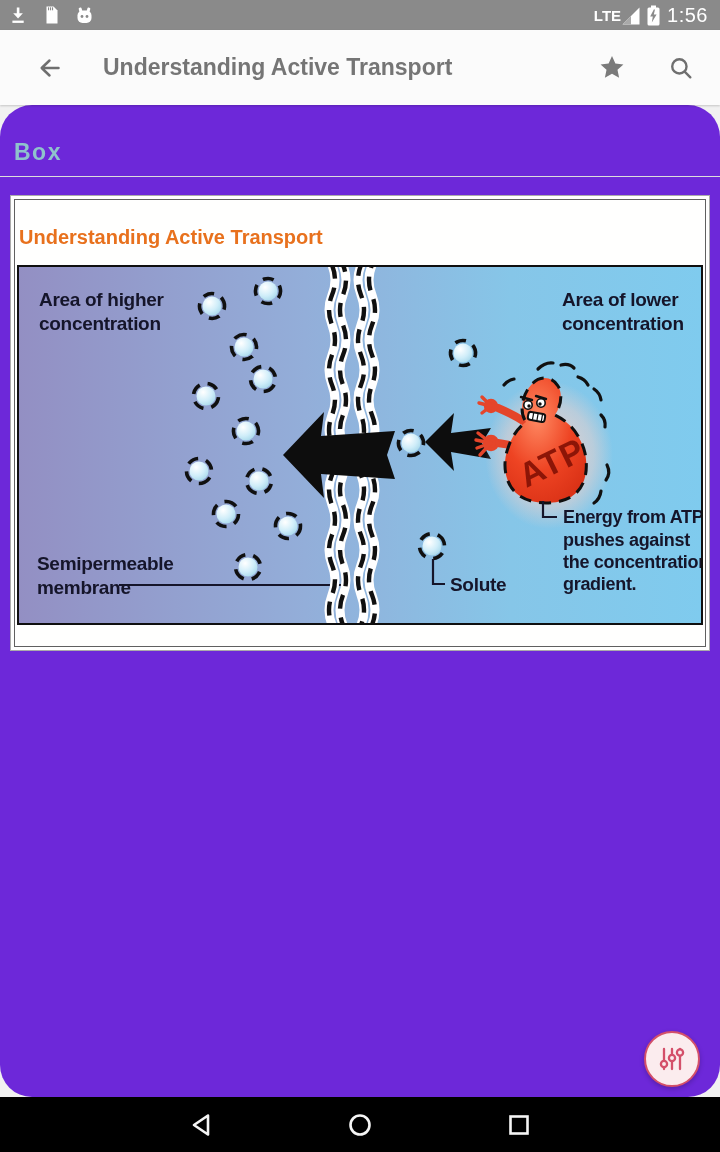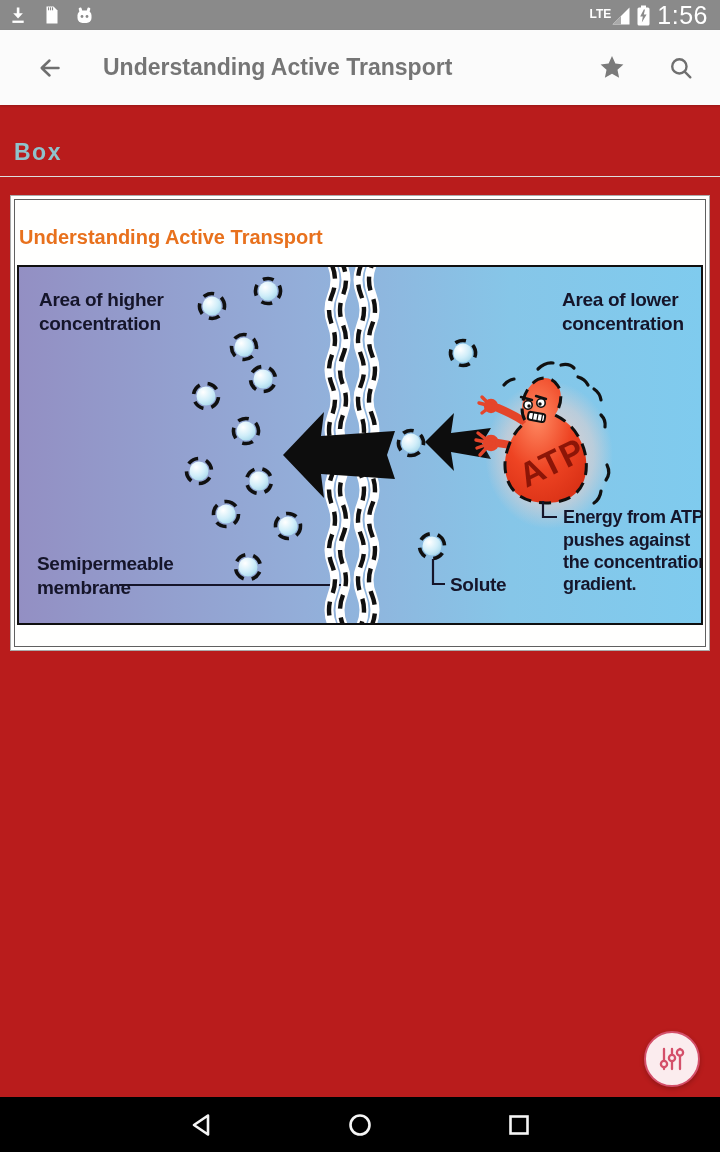--- a/index.html
+++ b/index.html
@@ -9,34 +9,34 @@
     background:#f1f1f1;
     position:relative; overflow:hidden;
   }
   
   .status-bar {
     height:30px; background:#8a8a8a; display:flex; align-items:center;
     padding:0 12px 0 10px; color:#fff;
   }
   .sb-left { display:flex; align-items:center; gap:17px; }
   .sb-right { margin-left:auto; display:flex; align-items:center; gap:7px; }
-  .sb-time { font-size:25px; color:#fff; letter-spacing:.5px; }
+  .sb-time { font-size:20px; color:#fff; letter-spacing:.5px; }
   .signal-wrap { display:flex; align-items:flex-start; }
-  .lte-label { font-size:12px; font-weight:bold; color:#fff; margin:1px 1px 0 0;padding-left:11px; }
+  .lte-label { font-size:15px; font-weight:bold; color:#fff; margin:1px 1px 0 0;padding-left:11px; }
   
   .app-bar {
     height:75px; background:#fbfbfb; display:flex; align-items:center;
     padding:0 20px 0 30px; box-shadow:0 1px 2px rgba(0,0,0,.18); position:relative; z-index:2;
   }
   .app-title { font-size:23px; font-weight:bold; color:#757575; margin-left:34px; flex:1;
                white-space:nowrap; overflow:hidden; }
   .icon-btn { background:none; border:none; padding:6px; cursor:pointer; display:flex; align-items:center; }
   .star-btn { margin-right:30px; }
   
-  .content { position:relative; height:992px; background:#b91c1c; }
+  .content { position:relative; height:992px; background:#6d28d9;border-radius:32px; }
   .section-label {
     padding:34px 14px 10px 14px; font-size:23px; font-weight:bold;
     color:#8fc3cc; letter-spacing:1.5px;
   }
   .divider { height:1px; background:#dddddd; width:100%; }
   .box {
     margin:18px 10px 0 10px; background:#fffffe;
     border:1px solid #ababab; padding:3px;
   }
   .box-inner { border:1px solid #606060; padding:0 2px 21px 2px; background:#fffffe; }

